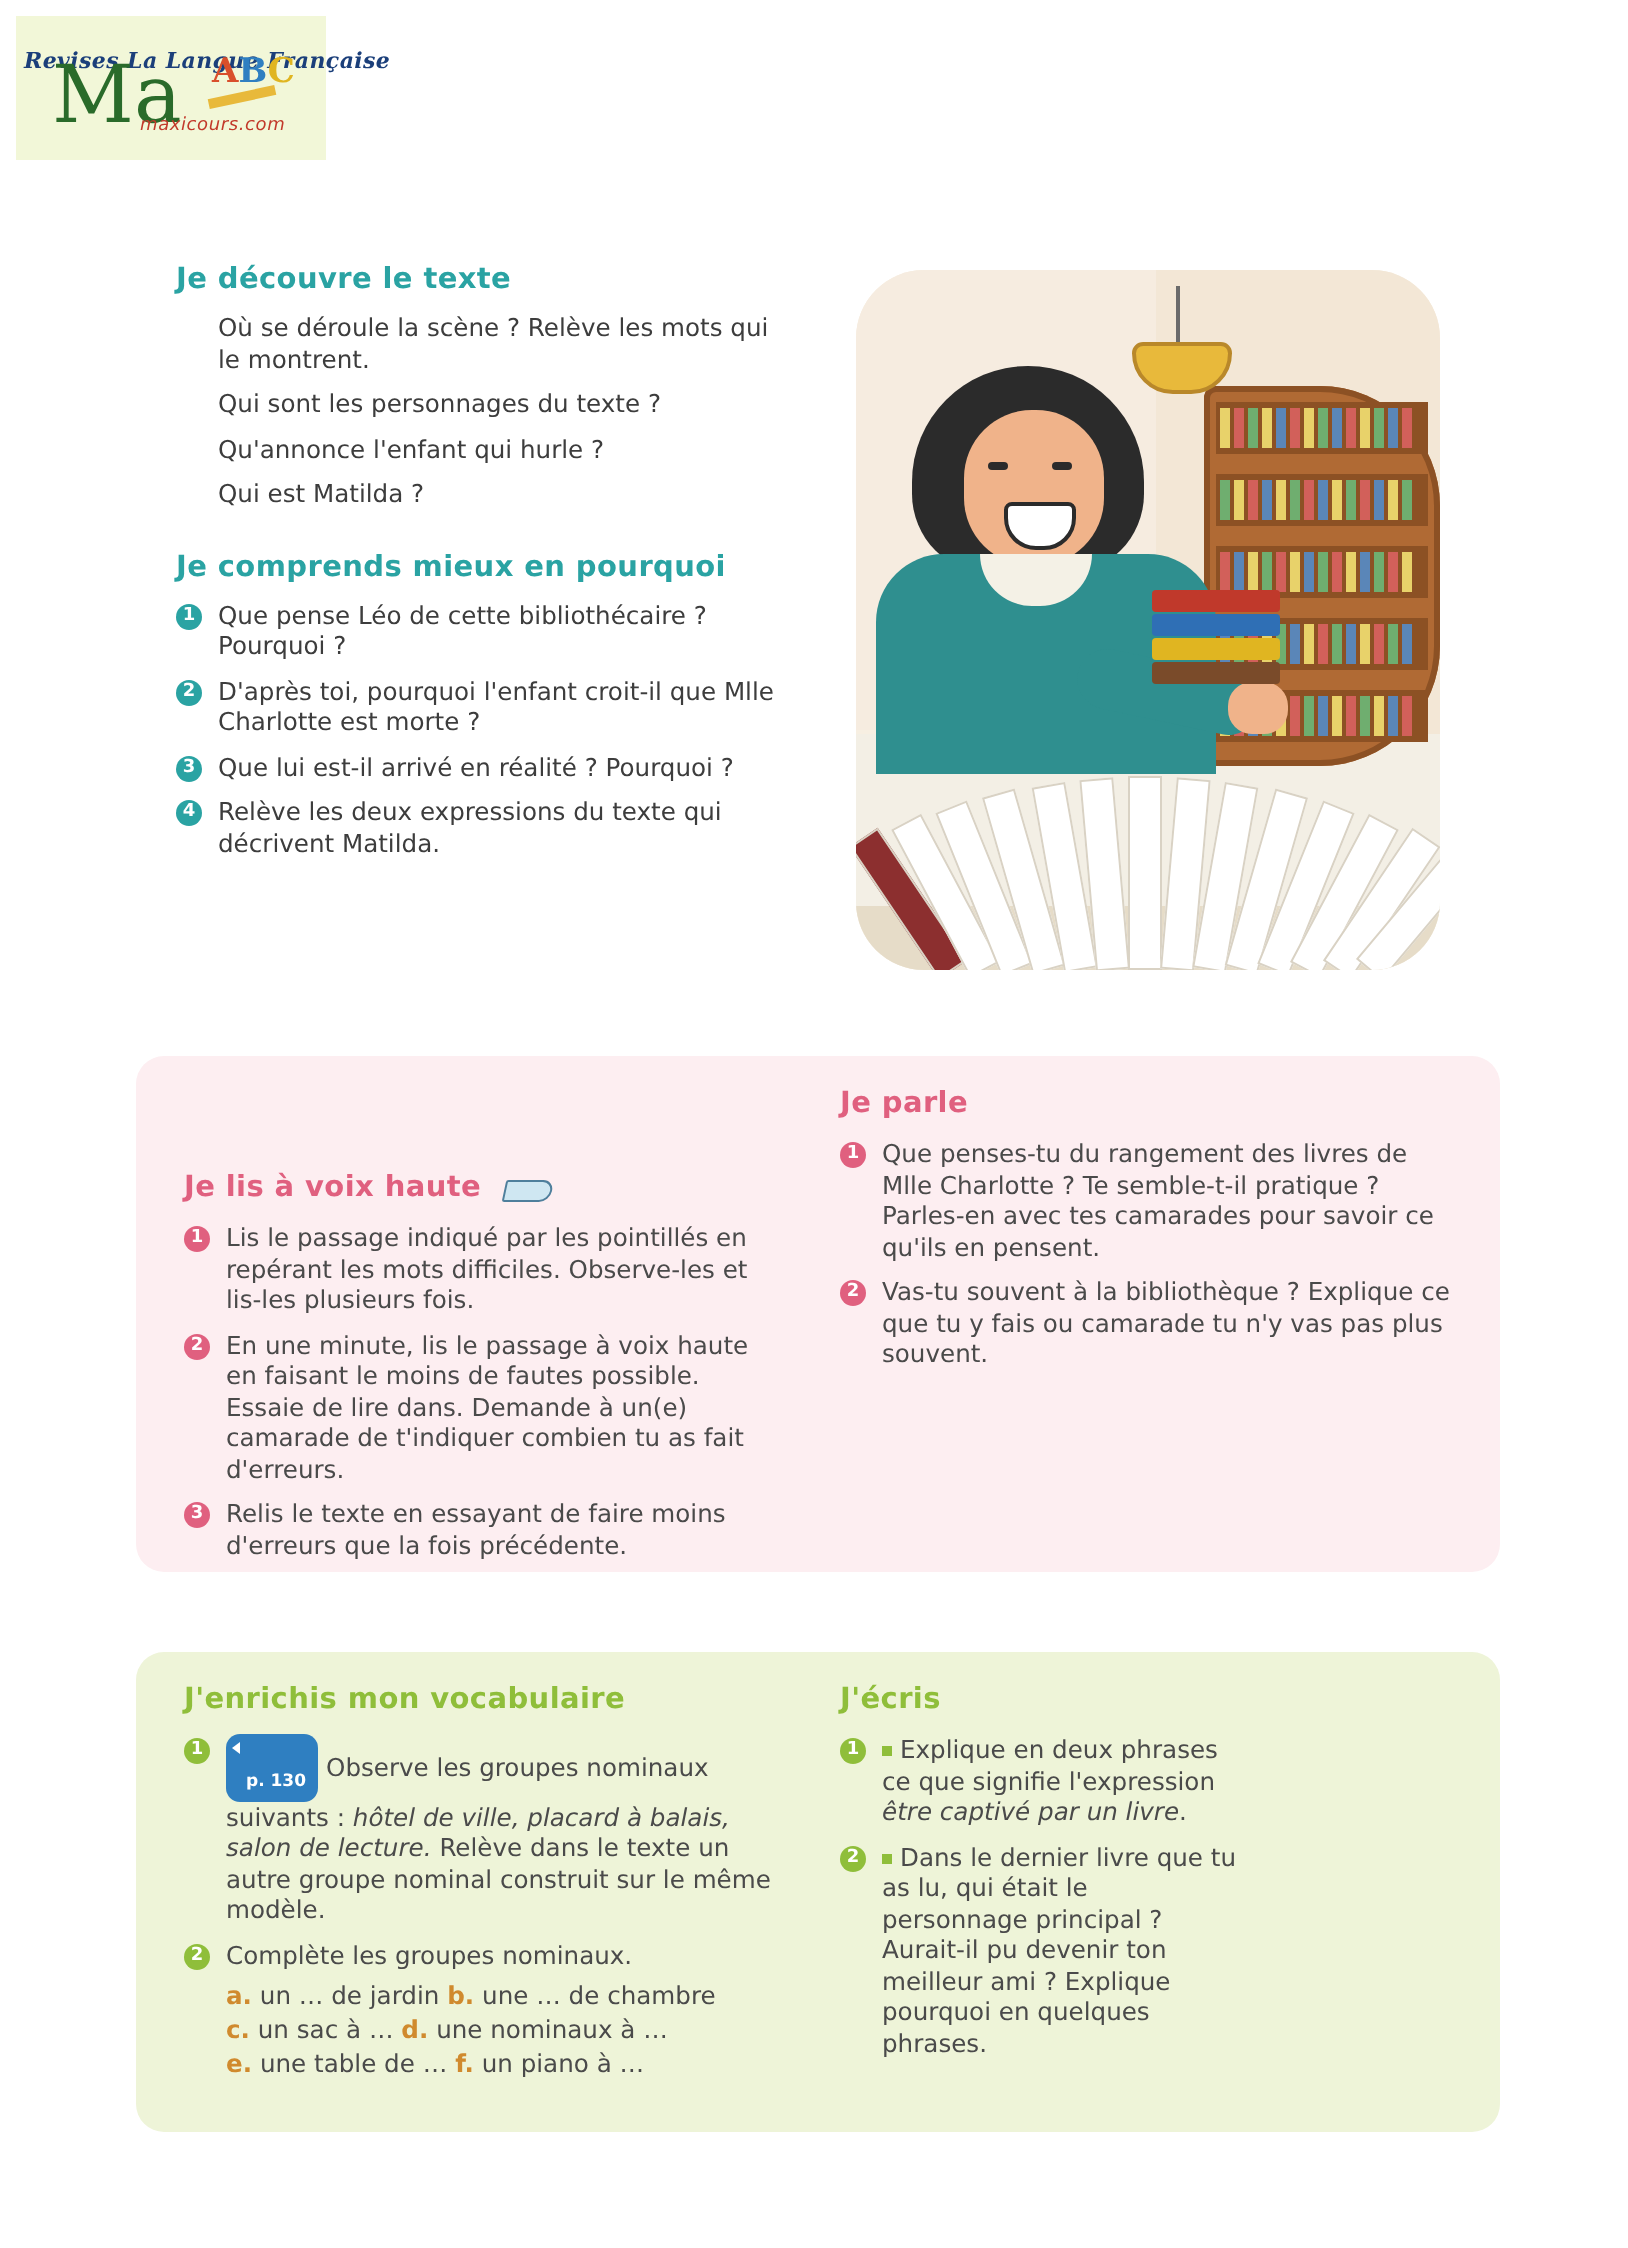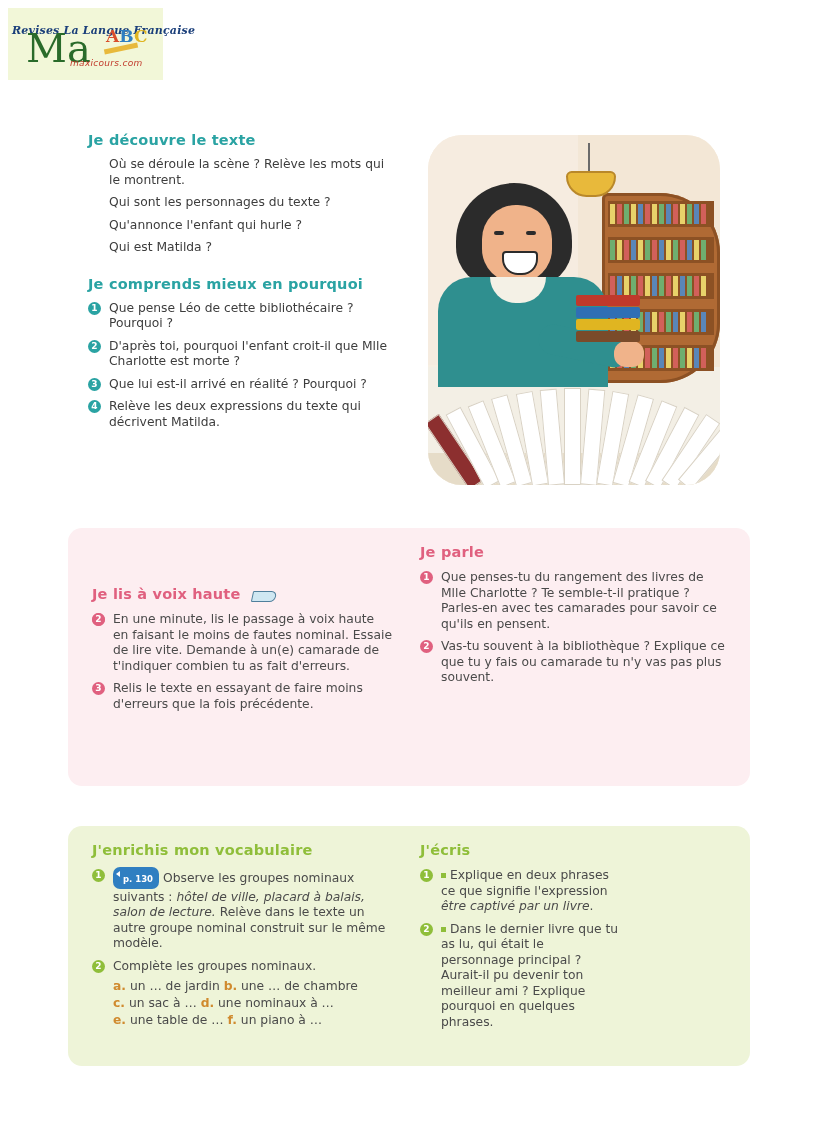--- a/index.html
+++ b/index.html
@@ -142,21 +142,21 @@
     background:#eef4d8;border-radius:14px;
   }
   .g-left{position:absolute;left:24px;top:16px;width:300px;}
   .g-right{position:absolute;left:352px;top:16px;width:200px;}
   .t-green{color:#8fbe3a;margin-bottom:10px;}
   .g-left .num,.g-right .num{background:#8fbe3a;}
   .g-left .q,.g-right .q{color:#4a4a4a;}
   .pagebadge{
     display:inline-block;vertical-align:middle;
     background:#2f7fc1;color:#fff;font-size:8.5px;font-weight:bold;
-    border-radius:7px;padding:5px 6px 1px 10px;margin-right:4px;
+    border-radius:7px;padding:17px 6px 1px 10px;margin-right:4px;
     position:relative;top:-1px;
   }
   .pagebadge:before{
     content:"";position:absolute;left:3px;top:4px;
     width:0;height:0;border-top:3px solid transparent;border-bottom:3px solid transparent;border-right:4px solid #fff;
   }
   .fill-list{font-size:12.3px;line-height:17px;color:#4a4a4a;margin-top:4px;}
   .fill-list b{color:#d08a2e;font-weight:bold;}
   .bullet-sq{display:inline-block;width:5px;height:5px;background:#8fbe3a;margin-right:4px;vertical-align:middle;}
 </style>
@@ -320,22 +320,22 @@
     </div>
   </div>
 
   <div class="panel-pink">
     <div class="p-left">
       <div class="sec-title t-pink">
         <span>Je lis à voix haute</span>
         <span class="speaker"><span class="body"></span></span>
       </div>
       <ul class="qlist">
-        <li class="q"><span class="num">1</span></li>
-        <li class="q"><span class="num">2</span><span>En une minute, lis le passage à voix haute en faisant le moins de fautes nominal. Essaie de lire vite. Demande à un(e) camarade de t'indiquer combien tu as fait d'erreurs.</span></li>
+        <li class="q"><span class="num">1</span><span>Lis le passage indiqué par les pointillés en repérant les mots difficiles. Observe-les et lis-les plusieurs fois.</span></li>
+        <li class="q"><span class="num">2</span><span>En une minute, lis le passage à voix haute en faisant le moins de fautes possible. Essaie de lire dans. Demande à un(e) camarade de t'indiquer combien tu as fait d'erreurs.</span></li>
         <li class="q"><span class="num">3</span><span>Relis le texte en essayant de faire moins d'erreurs que la fois précédente.</span></li>
       </ul>
     </div>
     <div class="p-right">
       <div class="sec-title t-pink">Je parle</div>
       <ul class="qlist">
         <li class="q"><span class="num">1</span><span>Que penses-tu du rangement des livres de Mlle Charlotte ? Te semble-t-il pratique ? Parles-en avec tes camarades pour savoir ce qu'ils en pensent.</span></li>
         <li class="q"><span class="num">2</span><span>Vas-tu souvent à la bibliothèque ? Explique ce que tu y fais ou camarade tu n'y vas pas plus souvent.</span></li>
       </ul>
     </div>

